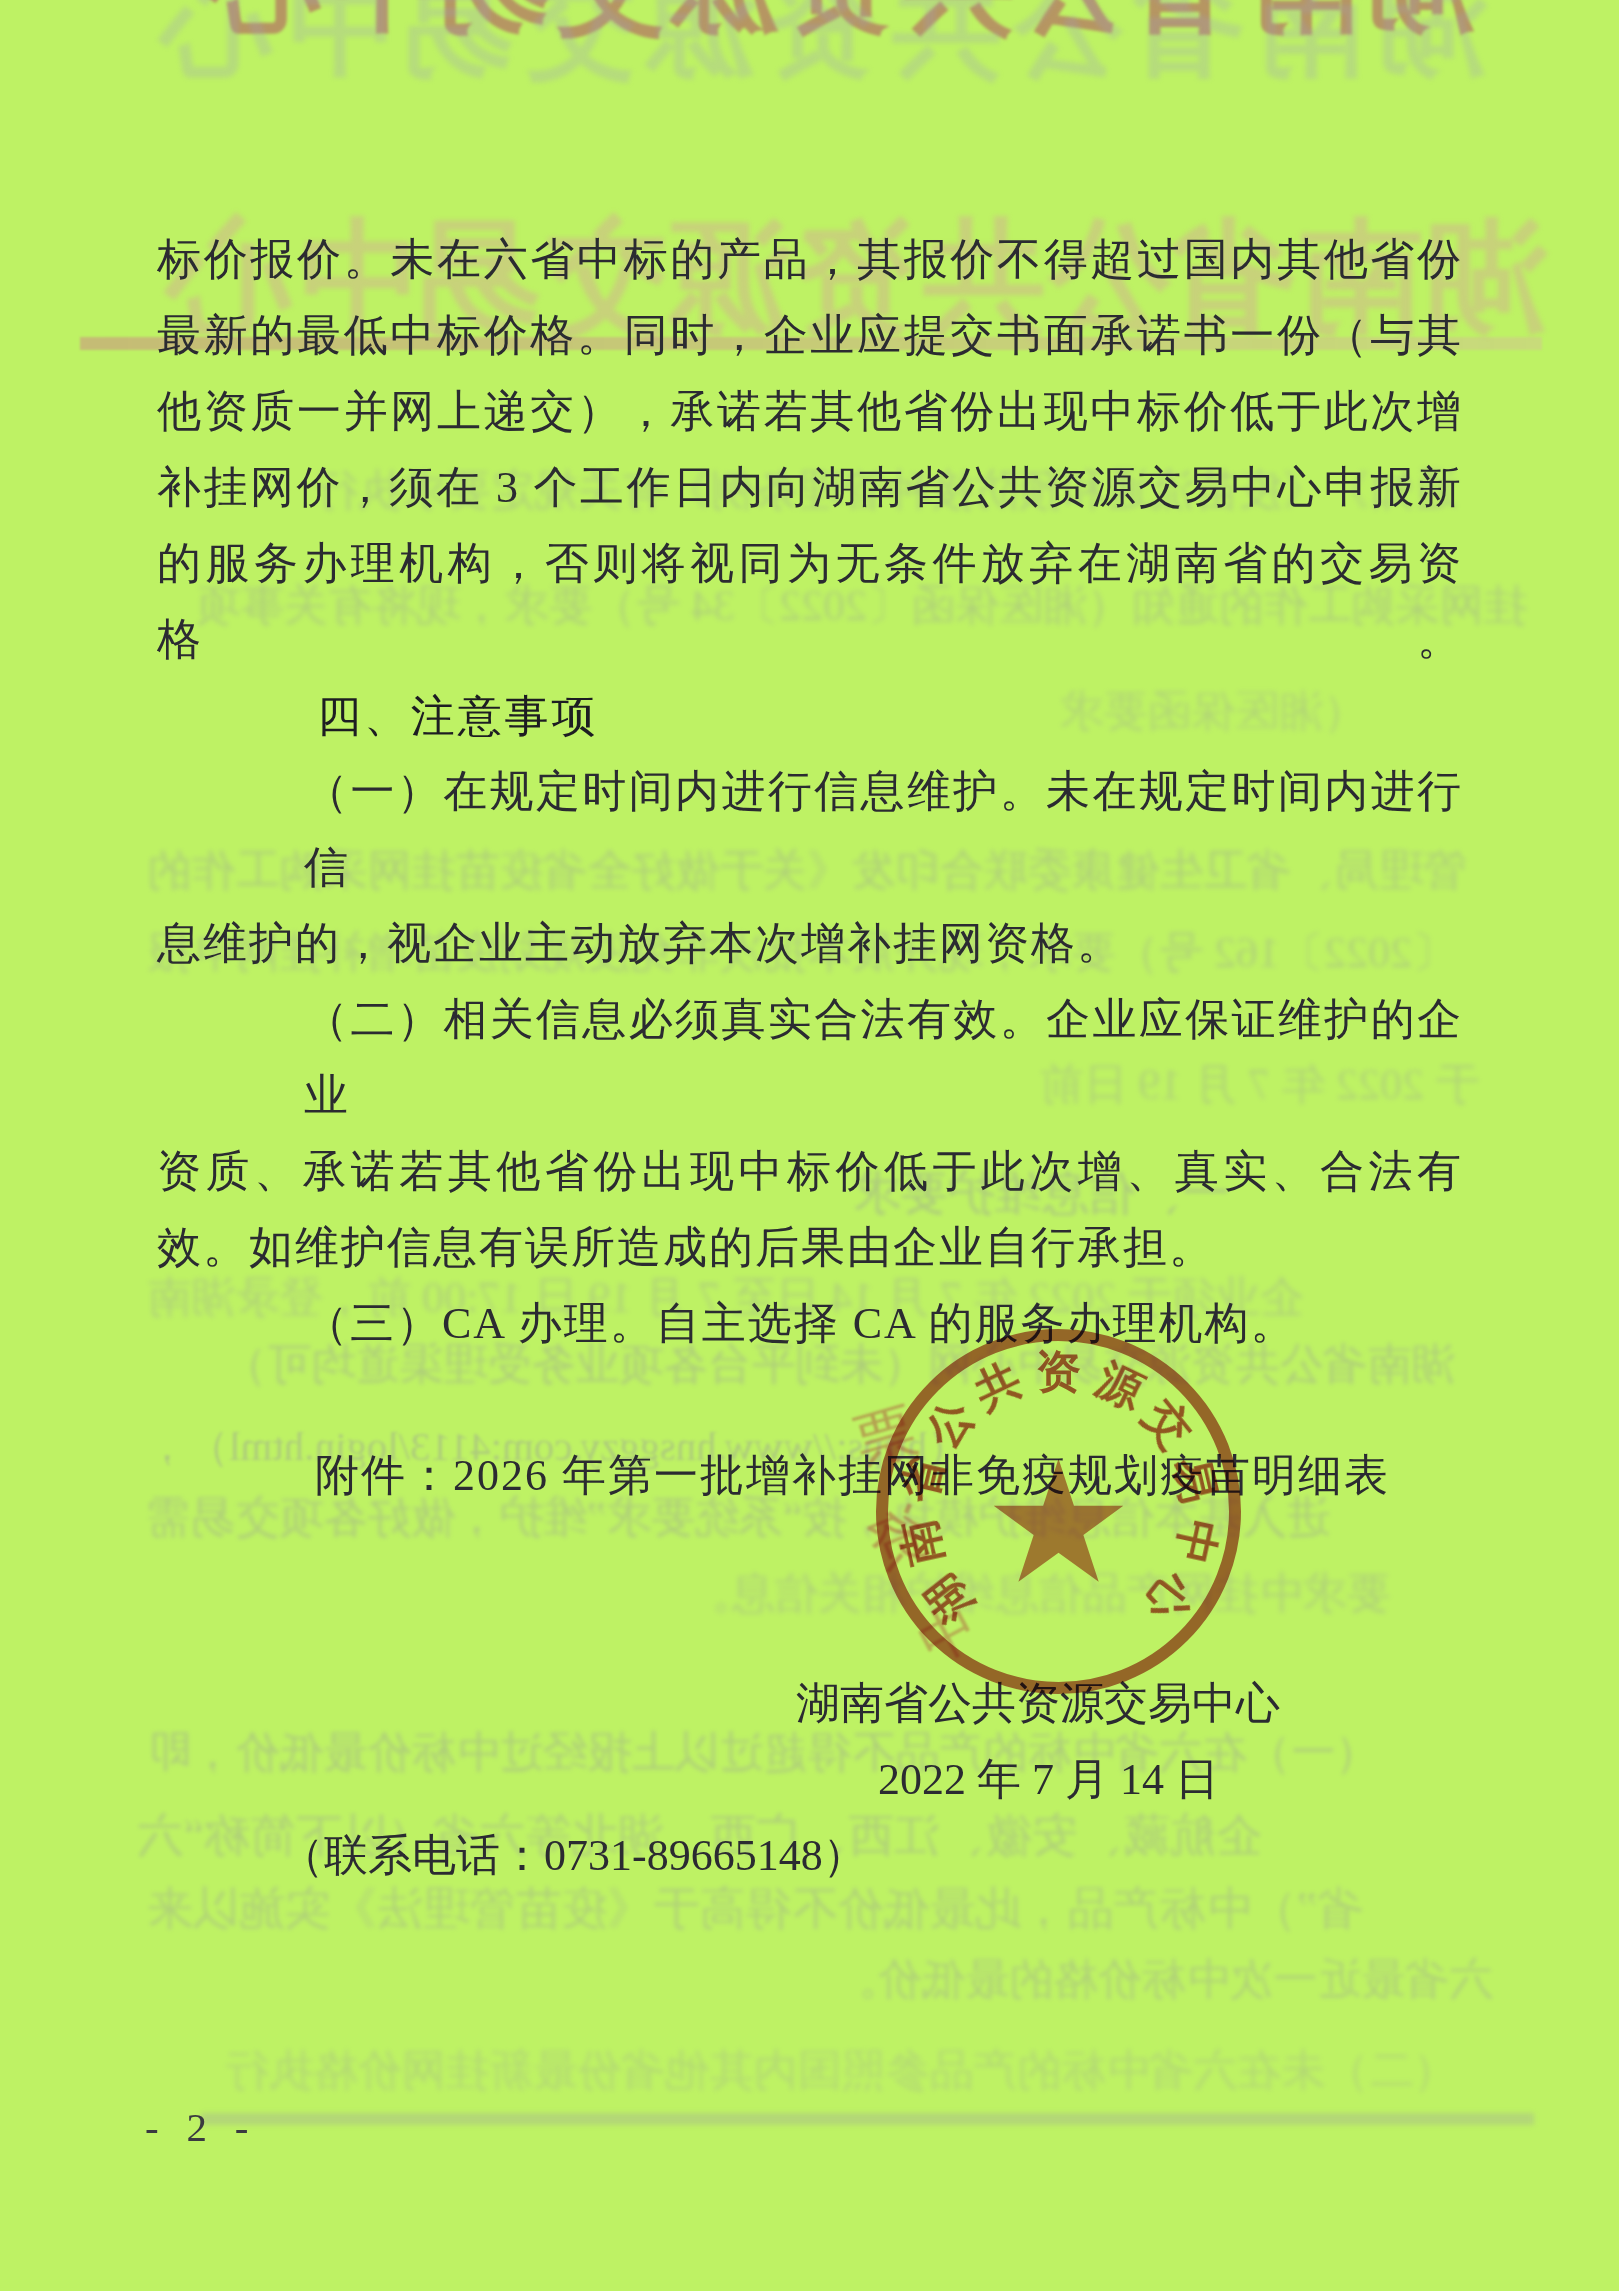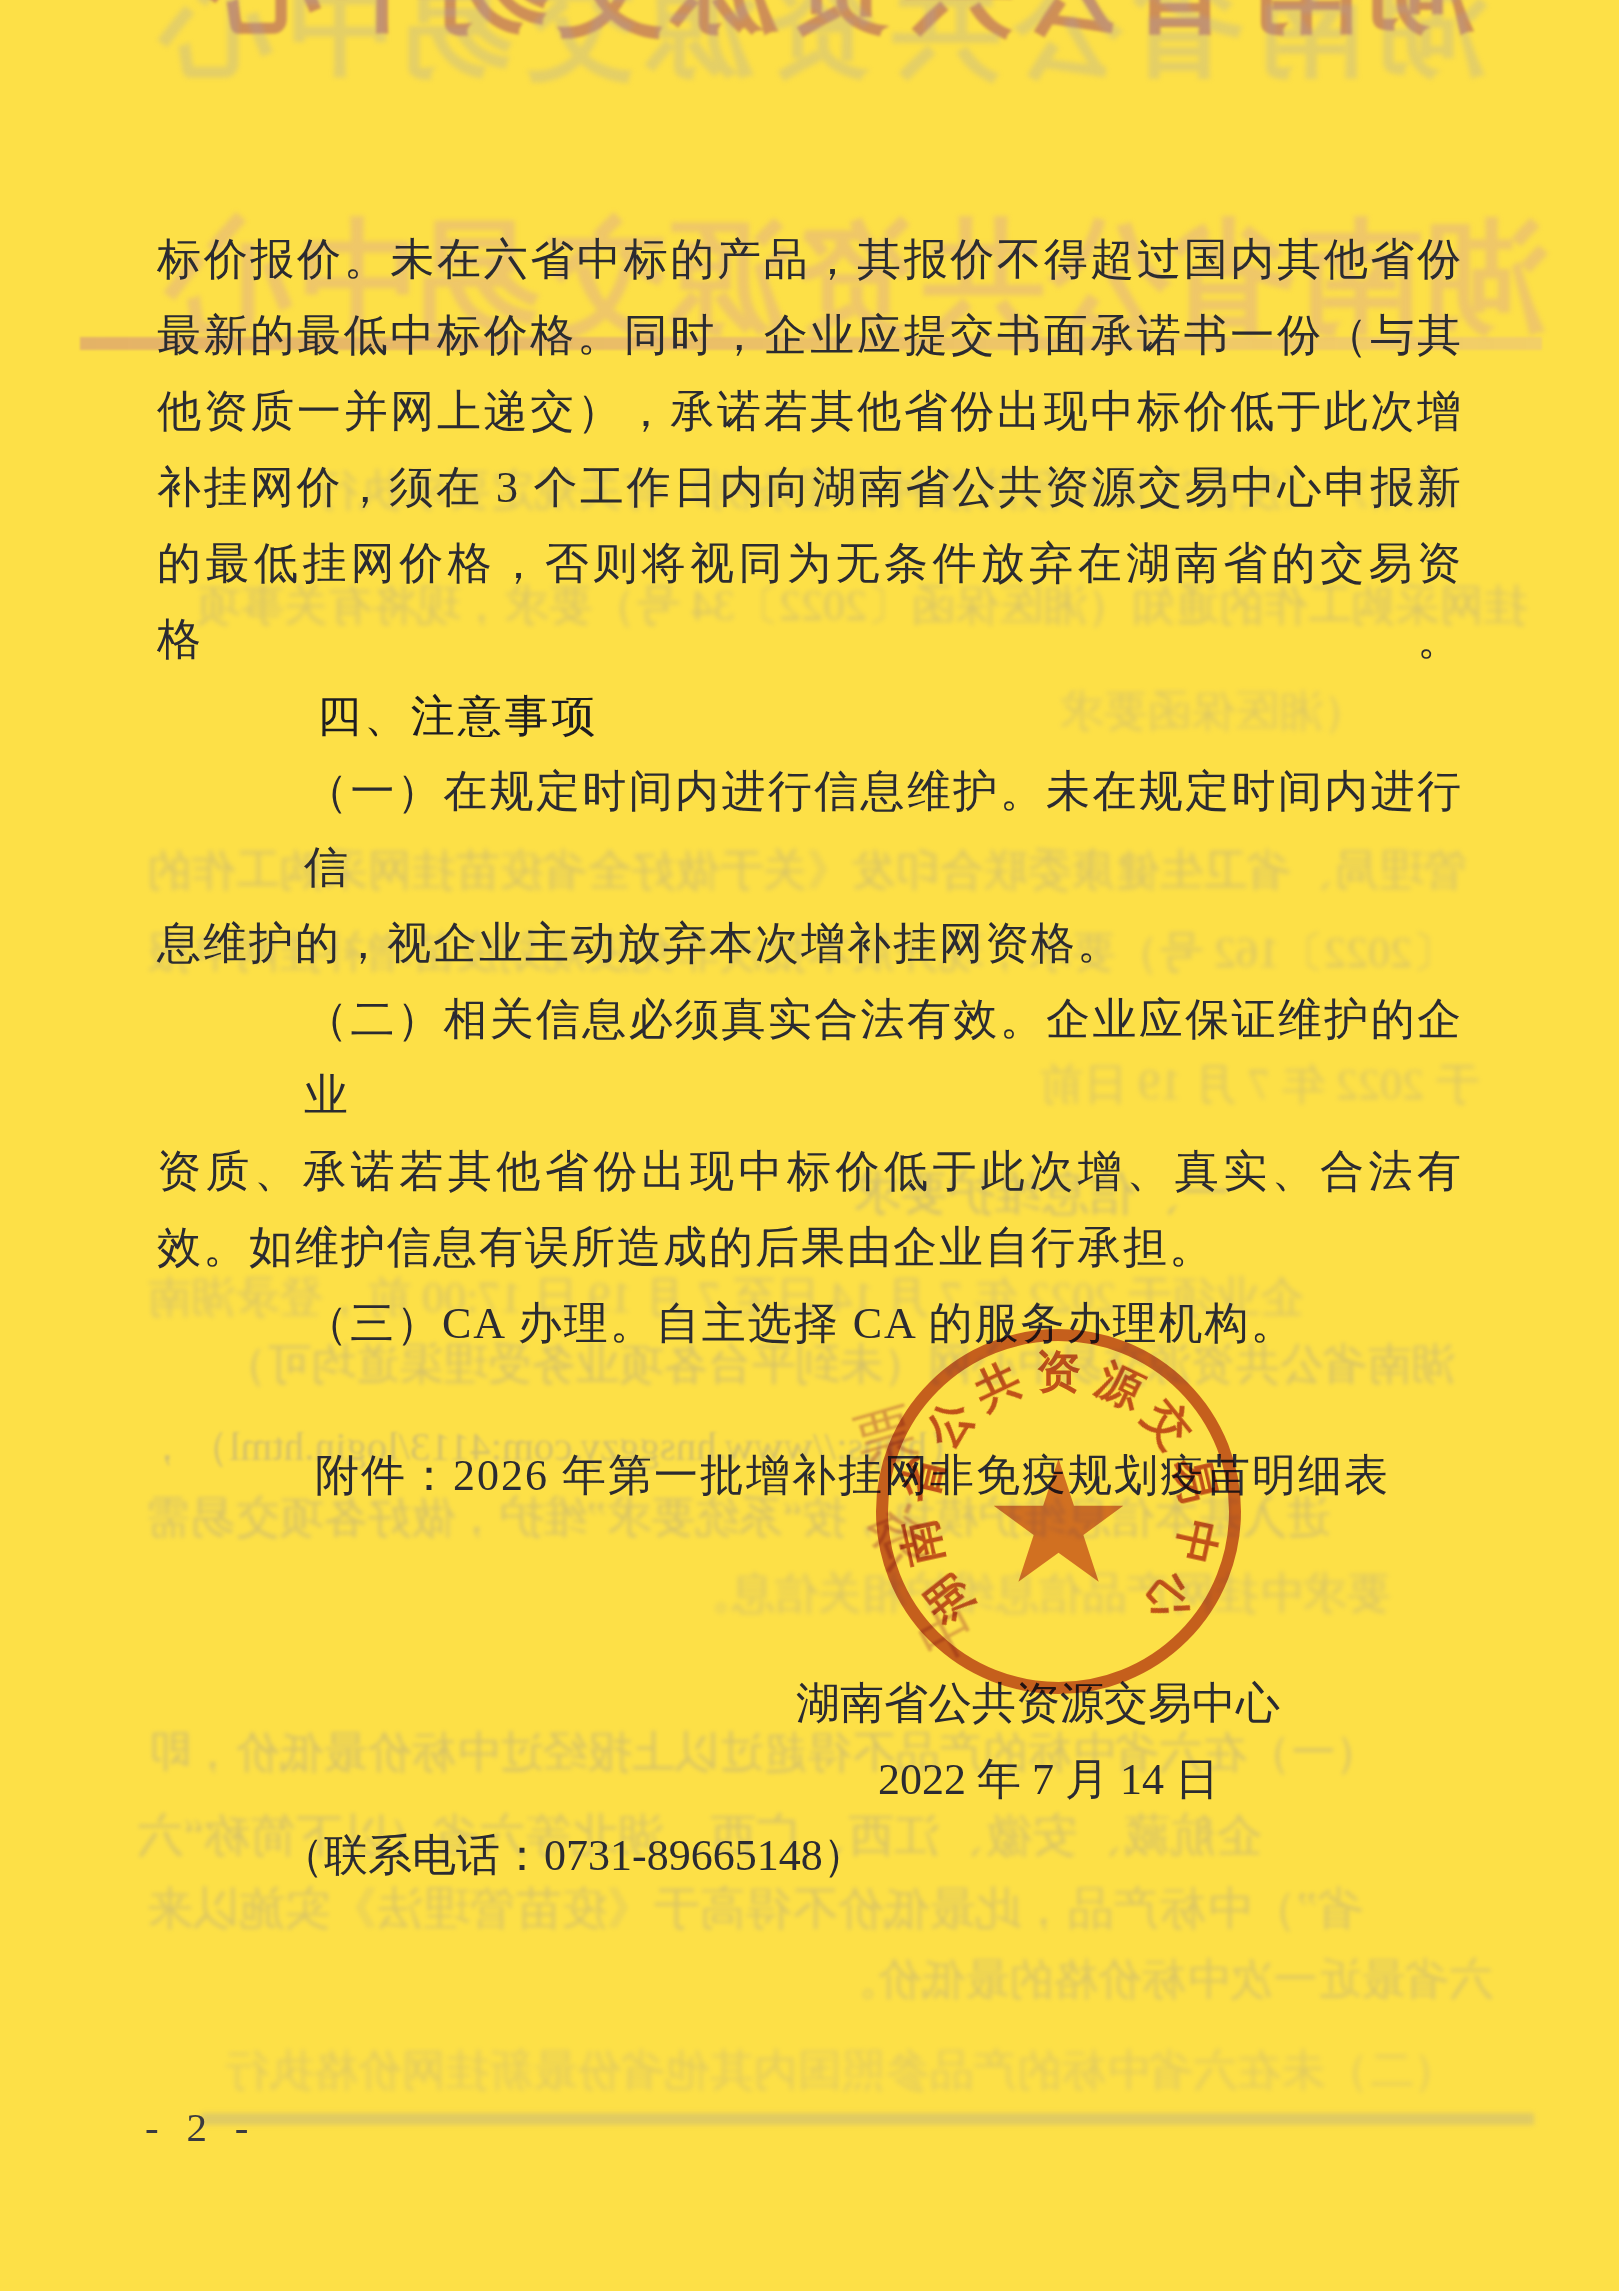--- a/index.html
+++ b/index.html
@@ -1,20 +1,20 @@
 <!DOCTYPE html>
 <html><head>
 <meta charset="utf-8">
 <style>
   html,body{margin:0;padding:0;background:#dcdce0;}
   .page{
     position:relative;
     width:1619px;height:2292px;
     margin:0 auto;
-    background:#fde047;
+    background:#bef264;
     overflow:hidden;
     font-family:"Liberation Serif","DejaVu Serif",serif;
     color:#2b2b31;
   }
   
   #bleed-layer{position:absolute;inset:0;z-index:1;}
   .bleed{
     position:absolute;
     white-space:nowrap;
     transform:scaleX(-1);
@@ -128,21 +128,21 @@
       <div class="bleed" style="left: 855px; top: 1396px; font-size: 61px; opacity: 0.45; filter: blur(1px); color: rgb(168, 68, 56); transform: scaleX(-1) rotate(16deg);">票</div>
       <div class="bleed" style="left: 868px; top: 1498px; font-size: 61px; opacity: 0.45; filter: blur(1px); color: rgb(168, 68, 56); transform: scaleX(-1) rotate(22deg);">资</div>
       <div class="bleed" style="left: 916px; top: 1598px; font-size: 57px; opacity: 0.4; filter: blur(1px); color: rgb(168, 68, 56); transform: scaleX(-1) rotate(28deg);">中</div>
     </div>
 
   <div id="text-layer">
     <div class="j">标价报价。未在六省中标的产品，其报价不得超过国内其他省份</div>
     <div class="j">最新的最低中标价格。同时，企业应提交书面承诺书一份（与其</div>
     <div class="j">他资质一并网上递交），承诺若其他省份出现中标价低于此次增</div>
     <div class="j">补挂网价，须在 3 个工作日内向湖南省公共资源交易中心申报新</div>
-    <div class="j">的最低挂网价格，否则将视同为无条件放弃在湖南省的交易资格。</div>
+    <div class="j">的服务办理机构，否则将视同为无条件放弃在湖南省的交易资格。</div>
     <div class="h">四、注意事项</div>
     <div class="ind j">（一）在规定时间内进行信息维护。未在规定时间内进行信</div>
     <div>息维护的，视企业主动放弃本次增补挂网资格。</div>
     <div class="ind j">（二）相关信息必须真实合法有效。企业应保证维护的企业</div>
     <div class="j">资质、承诺若其他省份出现中标价低于此次增、真实、合法有</div>
     <div>效。如维护信息有误所造成的后果由企业自行承担。</div>
     <div class="ind">（三）CA 办理。自主选择 CA 的服务办理机构。</div>
     <div class="sp"></div>
     <div class="att">附件：2026 年第一批增补挂网非免疫规划疫苗明细表</div>
     <div class="sp"></div>

